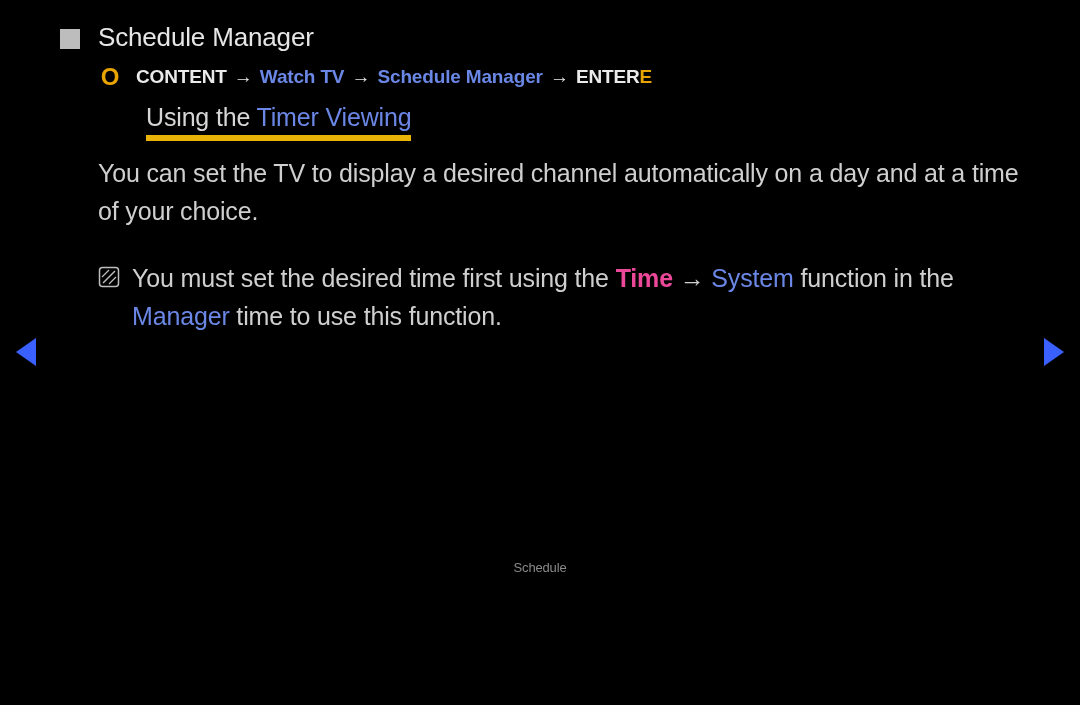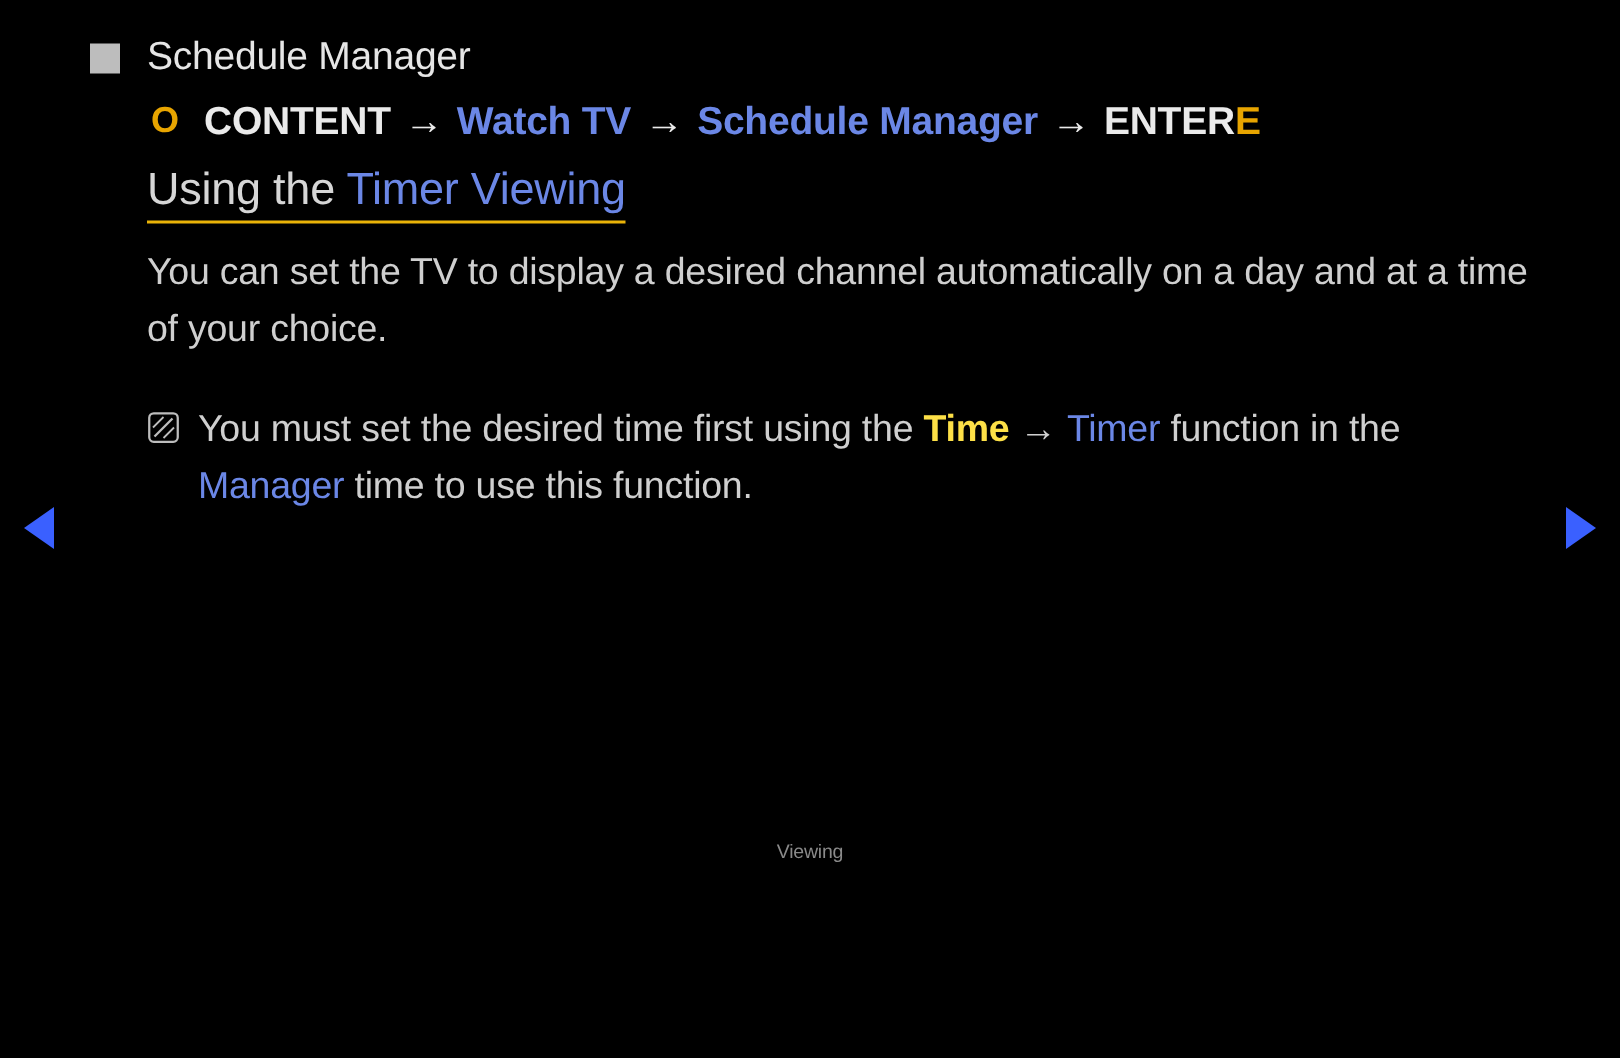--- a/index.html
+++ b/index.html
@@ -61,21 +61,21 @@
     .circle-o {
       color: #e8a500;
       font-size: 24px;
       font-weight: 600;
       line-height: 1;
       width: 24px;
       text-align: center;
       flex: 0 0 auto;
     }
     .bc {
-      font-size: 26px;
+      font-size: 19px;
       font-weight: 600;
       color: #eaeaea;
     }
     .bc .link {
       color: #6b87e6;
     }
     .bc .arr {
       font-weight: 400;
       padding: 0 2px;
     }
@@ -87,46 +87,47 @@
       line-height: 1.5;
       color: #cfcfcf;
     }
     .body .link {
       color: #6b87e6;
       font-weight: 500;
     }
     .block1 { margin-bottom: 90px; }
     .subhead {
       display: inline-block;
-      font-size: 30px;
+      font-size: 25px;
       color: #d6d6d6;
-      border-bottom: 2px solid #eab308;
+      border-bottom: 6px solid #eab308;
       padding-bottom: 3px;
       margin-bottom: 14px;
+      margin-left: 48px;
     }
     .subhead .link { color: #6b87e6; }
     .para { margin-bottom: 30px; }
     .note-row {
       display: flex;
       align-items: flex-start;
       gap: 12px;
     }
     .note-icon {
       flex: 0 0 auto;
       width: 22px;
       height: 22px;
       margin-top: 6px;
     }
     .note-icon svg { display: block; }
     .note-text {
       font-size: 25px;
       line-height: 1.5;
       color: #cfcfcf;
     }
-    .note-text .b { font-weight: 600; color: #fde047; }
+    .note-text .b { font-weight: 600; color: #ec4899; }
     .note-text .link { color: #6b87e6; font-weight: 500; }
     .navarrow {
       position: absolute;
       top: 338px;
       width: 0;
       height: 0;
       cursor: pointer;
     }
     .navarrow.left {
       left: 16px;
@@ -192,22 +193,22 @@
         <div class="note-row">
           <div class="note-icon">
             <svg width="22" height="22" viewBox="0 0 22 22">
               <rect x="1.5" y="1.5" width="19" height="19" rx="3" ry="3" fill="none" stroke="#bdbdbd" stroke-width="1.5"></rect>
               <line x1="5" y1="17" x2="17" y2="5" stroke="#bdbdbd" stroke-width="1.5"></line>
               <line x1="4" y1="11" x2="11" y2="4" stroke="#bdbdbd" stroke-width="1.2"></line>
               <line x1="11" y1="18" x2="18" y2="11" stroke="#bdbdbd" stroke-width="1.2"></line>
             </svg>
           </div>
           <div class="note-text">
-            <span>You must set the desired time first using the </span><span class="b">Time</span><span> → </span><span class="link">Timer</span><span> function in the </span><span class="link">Manager</span><span> time to use this function.</span>
+            <span>You must set the desired time first using the </span><span class="b">Time</span><span> → </span><span class="link">System</span><span> function in the </span><span class="link">Manager</span><span> time to use this function.</span>
           </div>
         </div>
       </div>
 
     </div>
   </div>
 
-  <div class="footer-lang">Viewing</div>
+  <div class="footer-lang">Schedule</div>
 </div>
 
 </body></html>

